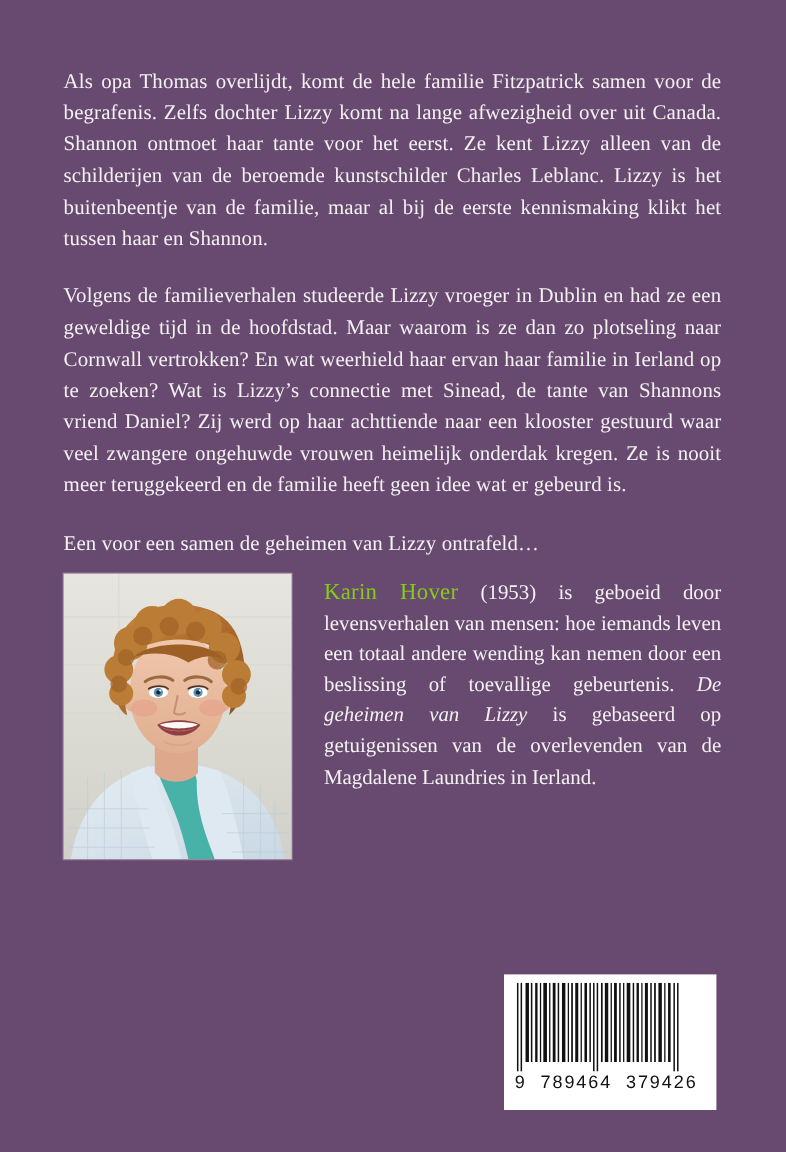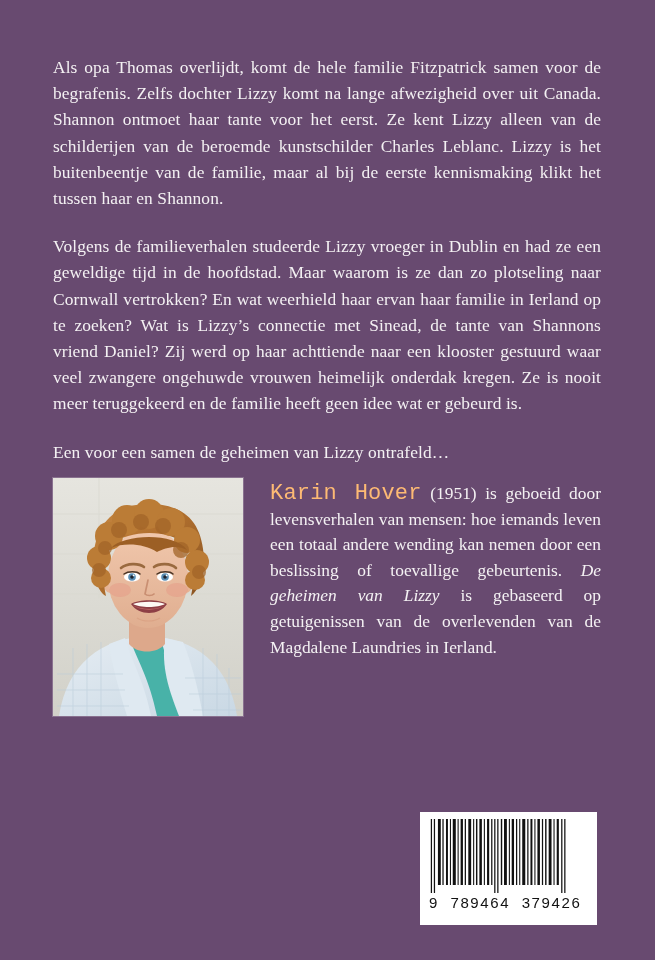--- a/index.html
+++ b/index.html
@@ -71,23 +71,23 @@
     left: 217px;
     top: 3px;
     width: 331px;
     color: #f4f1f3;
     font-size: 17.4px;
     line-height: 25.6px;
     text-align: justify;
     text-justify: inter-word;
   }
   .author-name {
-    color: #fdba74;
-    font-family: Liberation Mono, monospace;
-    font-size: 22px;
+    color: #84cc16;
+    font-family: Liberation Serif, serif;
+    font-size: 19px;
     letter-spacing: 0.2px;
   }
   .book-title-italic {
     font-style: italic;
   }
 
   
   .barcode-box {
     position: absolute;
     left: 420px;
@@ -231,21 +231,21 @@
 
         <path d="M78 126 C86 121 106 121 114 126 C106 138 86 138 78 126 Z" fill="#8e3f45"></path>
         <path d="M80 126 C88 123 105 123 112 126 C105 130 87 130 80 126 Z" fill="#fdf9f3"></path>
         <path d="M80.5 127.5 C88 132 105 132 111.5 127.5 C105 133 87 133 80.5 127.5 Z" fill="#c56a66"></path>
 
         <path d="M84 140 C90 144 101 144 107 140" stroke="#d79b7d" stroke-width="1.2" fill="none" opacity="0.6"></path>
       </svg>
     </div>
 
     <div class="author-bio">
-      <span class="author-name">Karin Hover</span><span> (1951) is geboeid door levensverhalen van mensen: hoe iemands leven een totaal andere wending kan nemen door een beslissing of toevallige gebeurtenis. </span><span class="book-title-italic">De geheimen van Lizzy</span><span> is gebaseerd op getuigenissen van de overlevenden van de Magdalene Laundries in Ierland.</span>
+      <span class="author-name">Karin Hover</span><span> (1953) is geboeid door levensverhalen van mensen: hoe iemands leven een totaal andere wending kan nemen door een beslissing of toevallige gebeurtenis. </span><span class="book-title-italic">De geheimen van Lizzy</span><span> is gebaseerd op getuigenissen van de overlevenden van de Magdalene Laundries in Ierland.</span>
     </div>
 
   </div>
 
   <div class="barcode-box">
     <svg class="barcode-bars" viewBox="0 0 159 74" preserveAspectRatio="none" xmlns="http://www.w3.org/2000/svg">
       <rect x="0" y="0" width="159" height="74" fill="#ffffff"></rect>
       <g fill="#111111">
         <rect x="2" y="0" width="1.4" height="74"></rect>
         <rect x="5.4" y="0" width="1.4" height="74"></rect>

